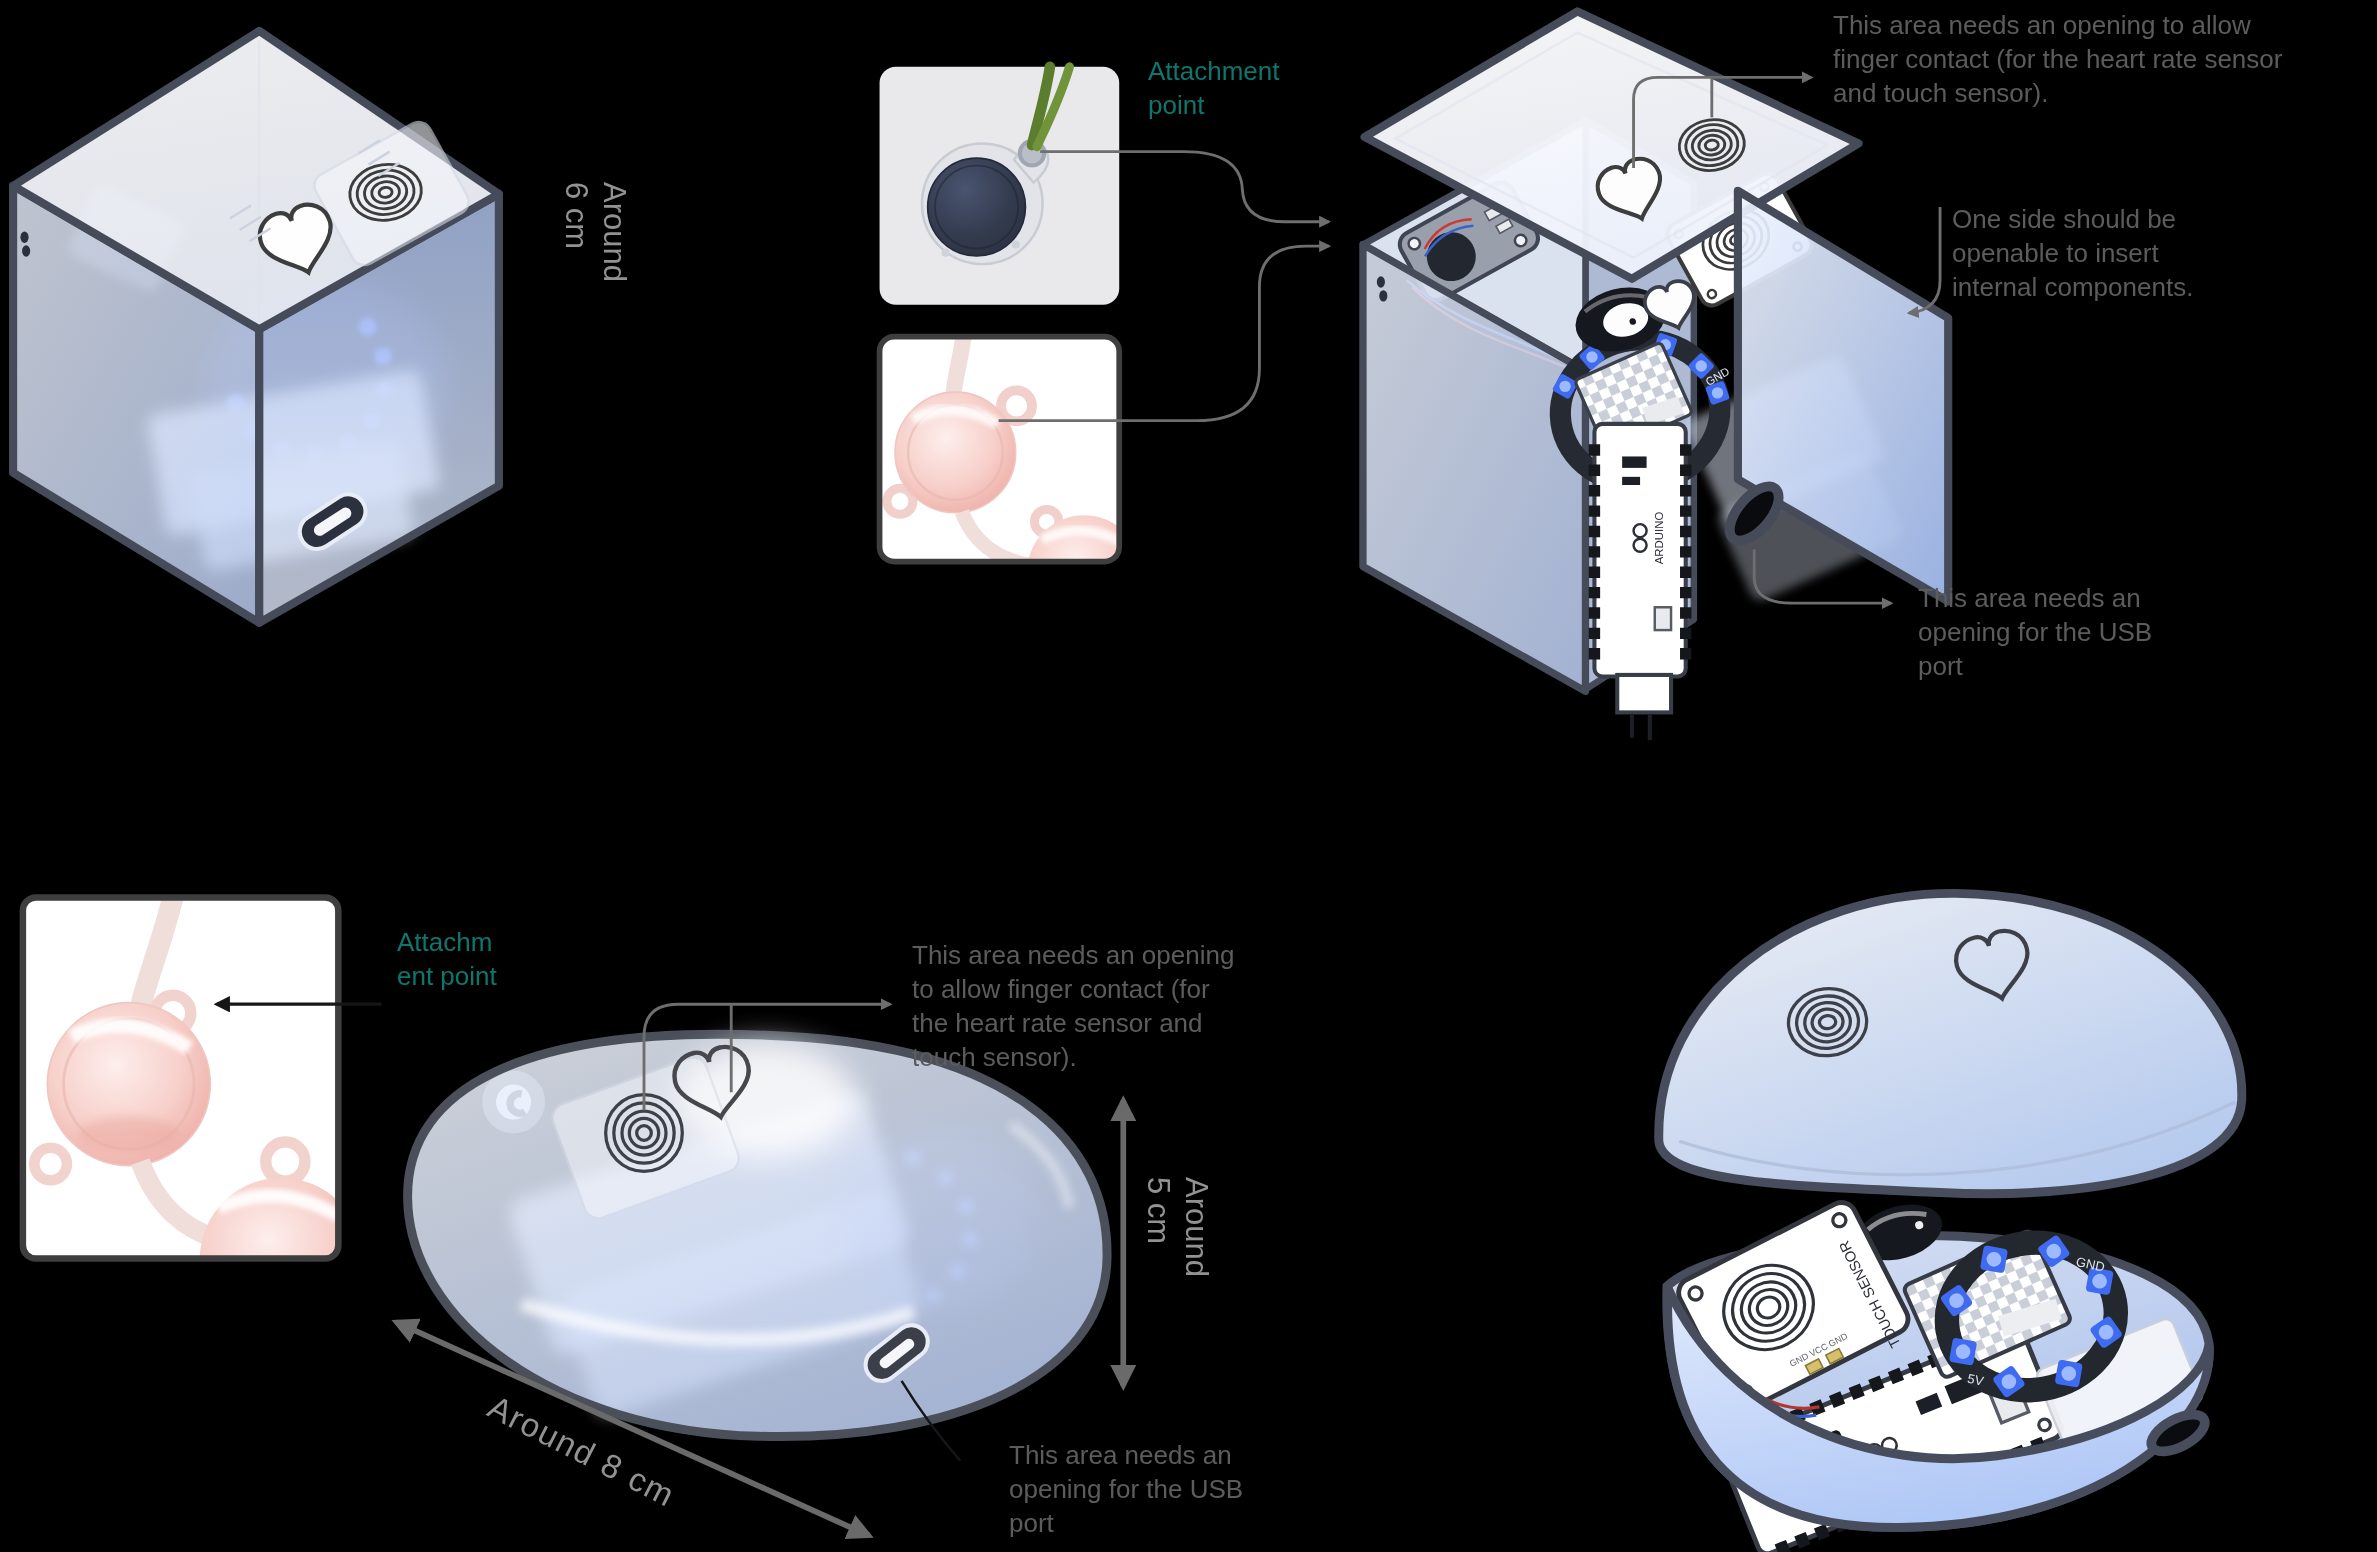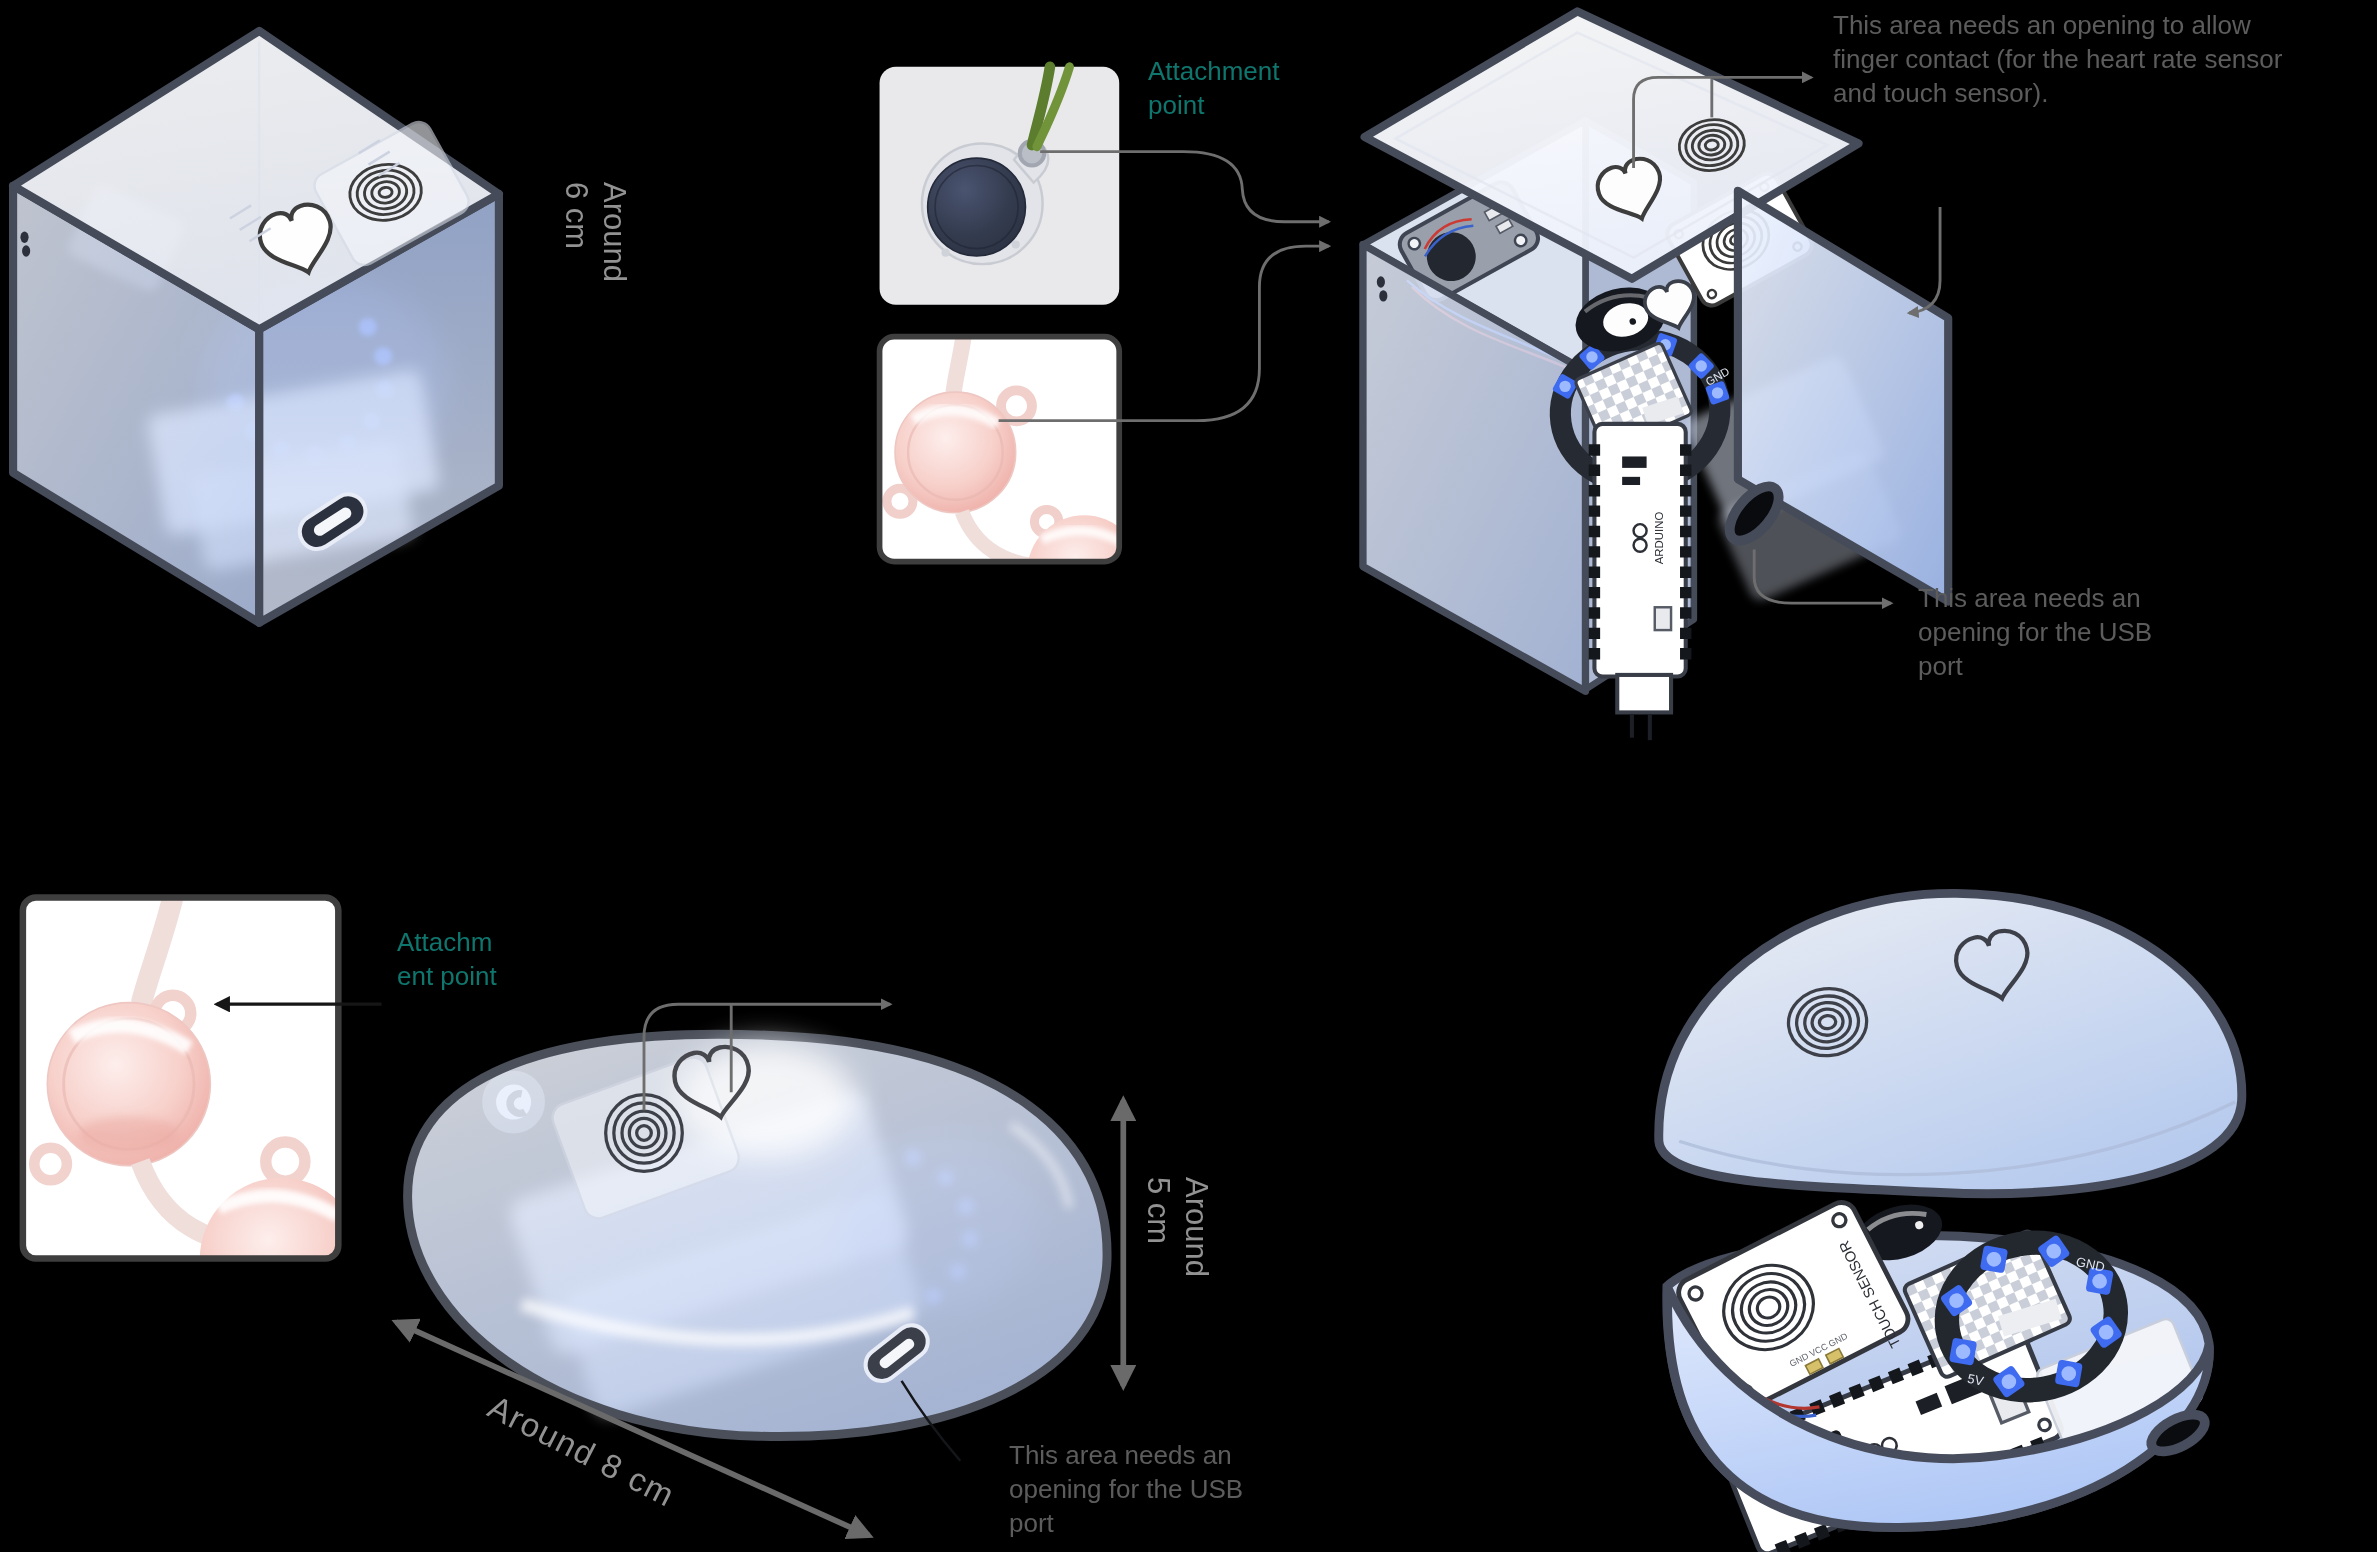--- a/index.html
+++ b/index.html
@@ -440,25 +440,32 @@
 </g>
 </svg>
 
 <div class="dim rot90" style="left:633px;top:182px;">Around
 6 cm</div>
 <div class="lbl" style="left:1148px;top:54px;">Attachment
 point</div>
 <div class="note" style="left:1833px;top:8.2px;width:554px;">This area needs an opening to allow
 finger contact (for the heart rate sensor
 and touch sensor).</div>
+<div class="note" style="left:1952px;top:202px;">One side should be
+openable to insert
+internal components.</div>
 <div class="note" style="left:1918px;top:581px;">This area needs an
 opening for the USB
 port</div>
 <div class="lbl" style="left:397px;top:925px;">Attachm
 ent point</div>
+<div class="note" style="left:912px;top:938px;">This area needs an opening
+to allow finger contact (for
+the heart rate sensor and
+touch sensor).</div>
 <div class="dim" style="left:499px;top:1388px;transform:rotate(27deg);transform-origin:top left;font-size:33px;letter-spacing:1.6px;">Around 8 cm</div>
 <div class="dim rot90" style="left:1215px;top:1177px;">Around
 5 cm</div>
 <div class="note" style="left:1009px;top:1438px;">This area needs an
 opening for the USB
 port</div>
 </div>
 
 
 </body></html>

